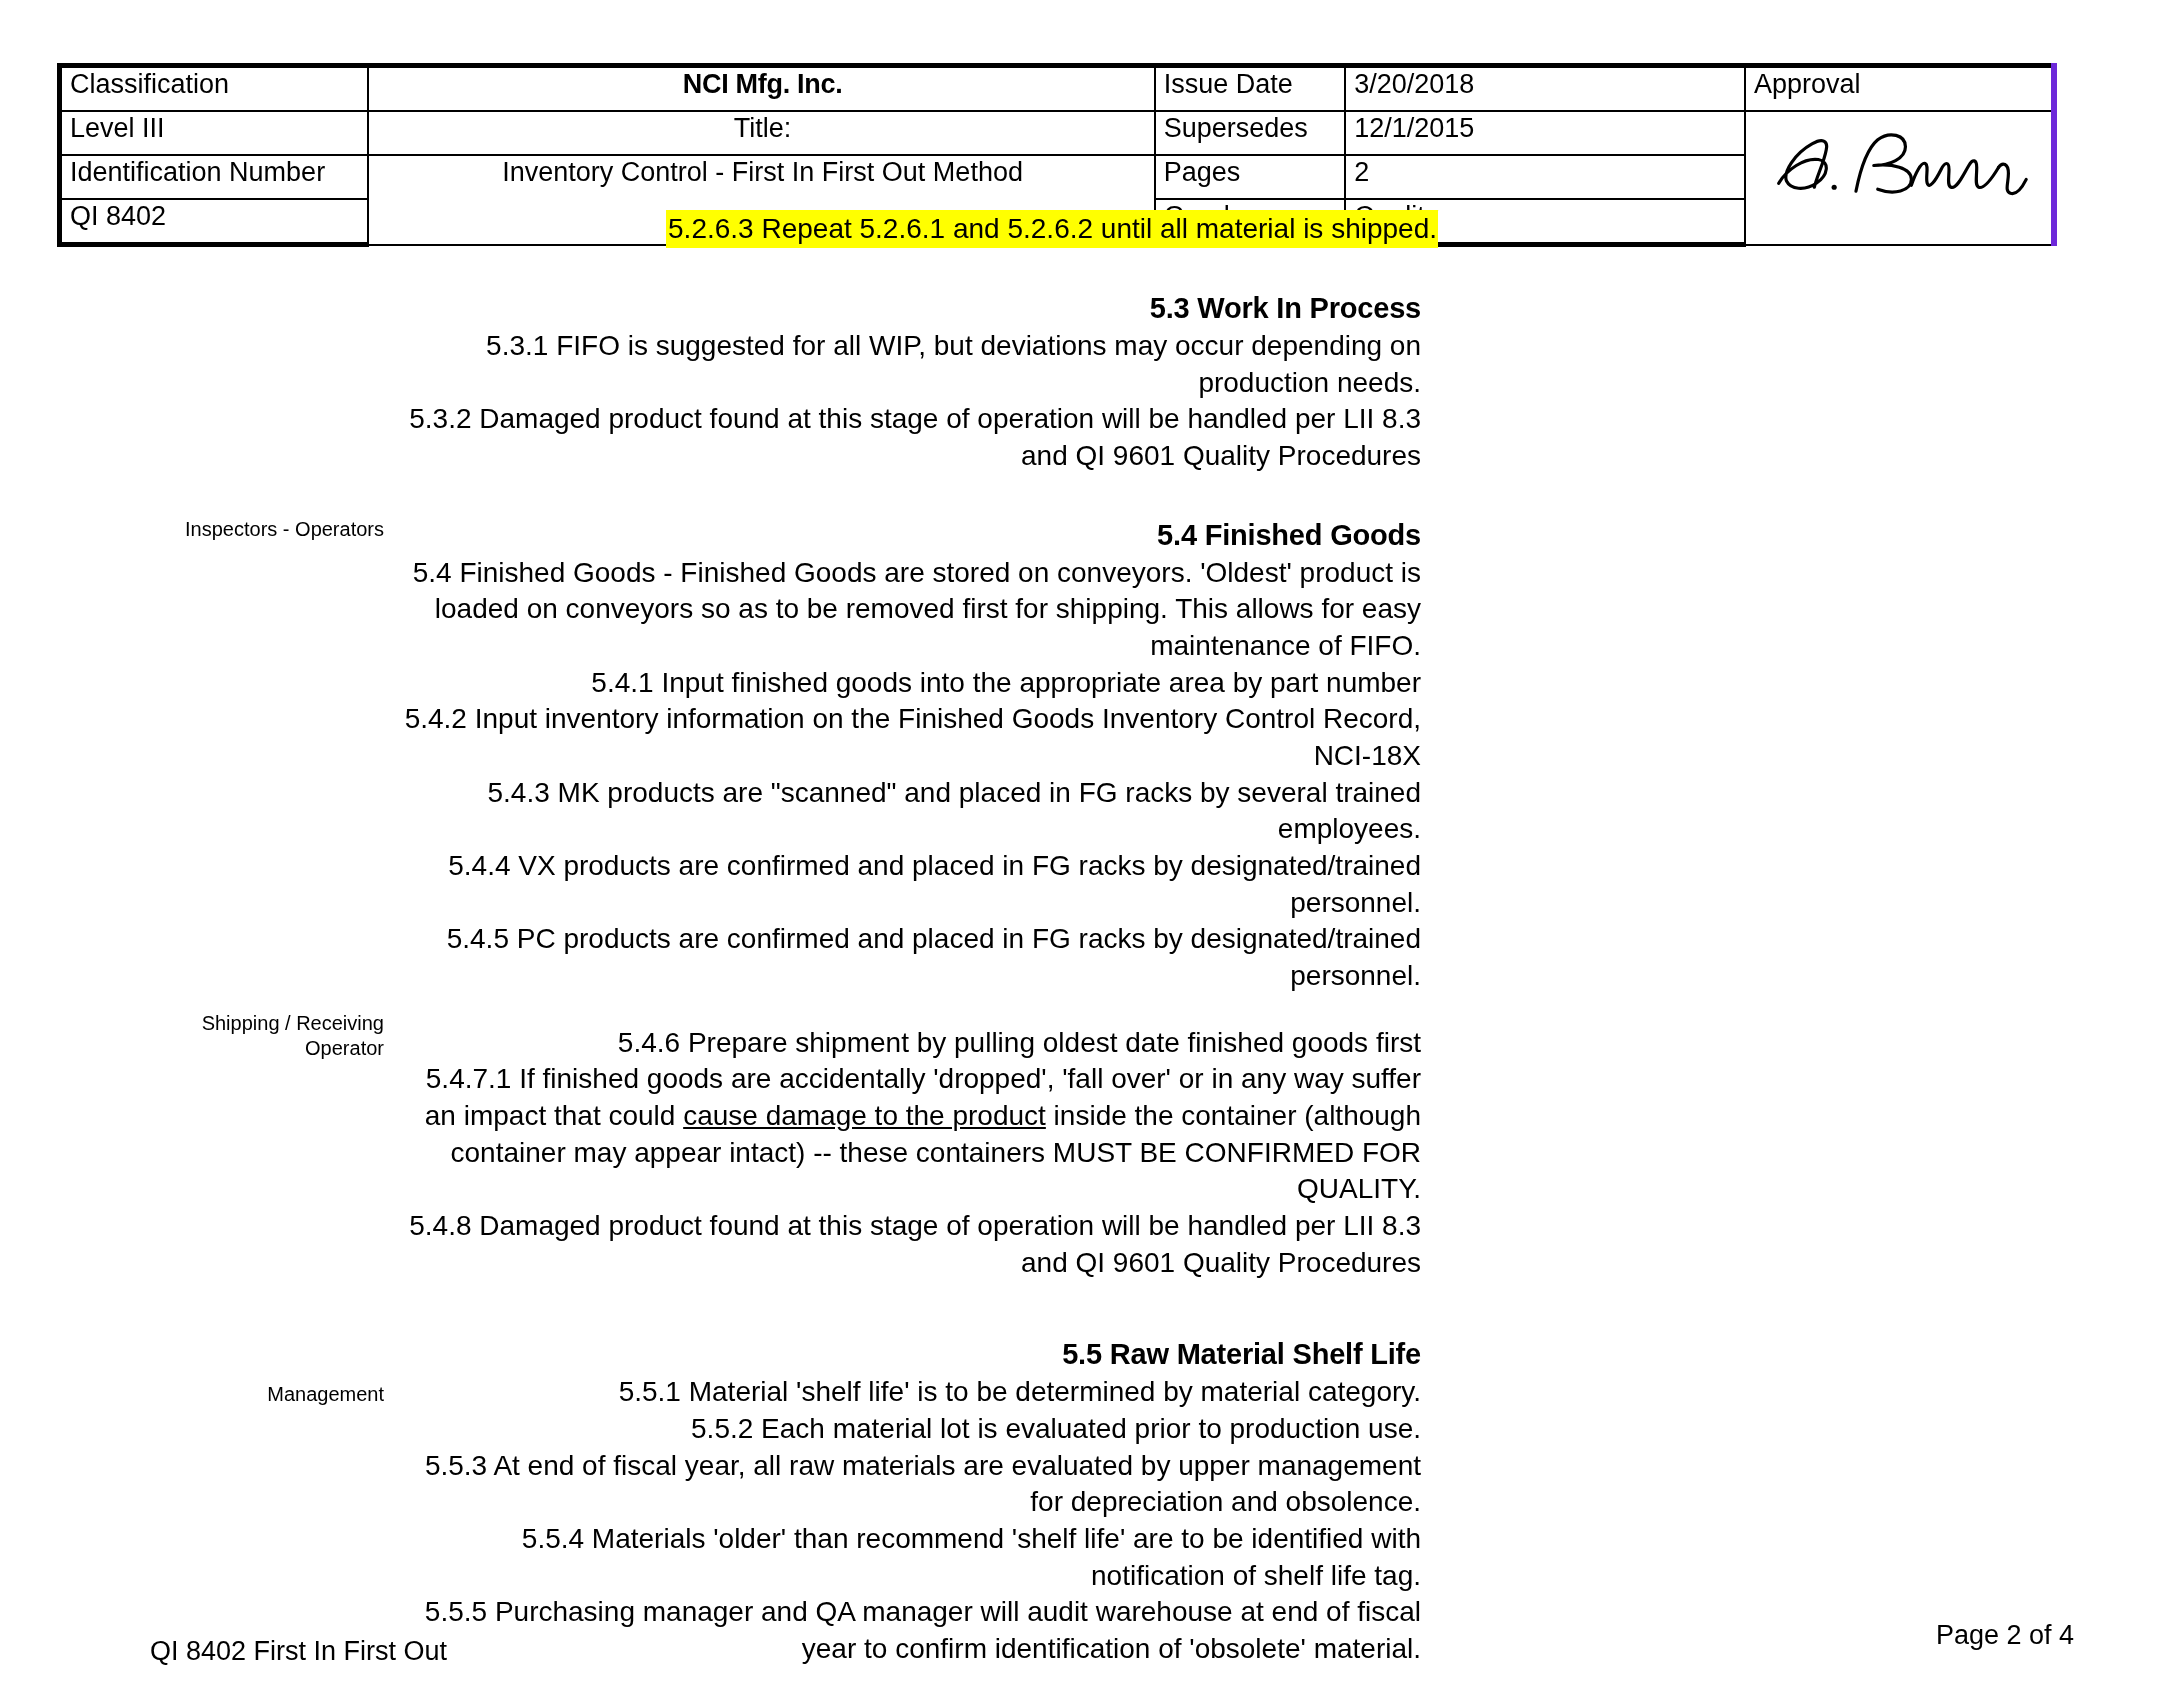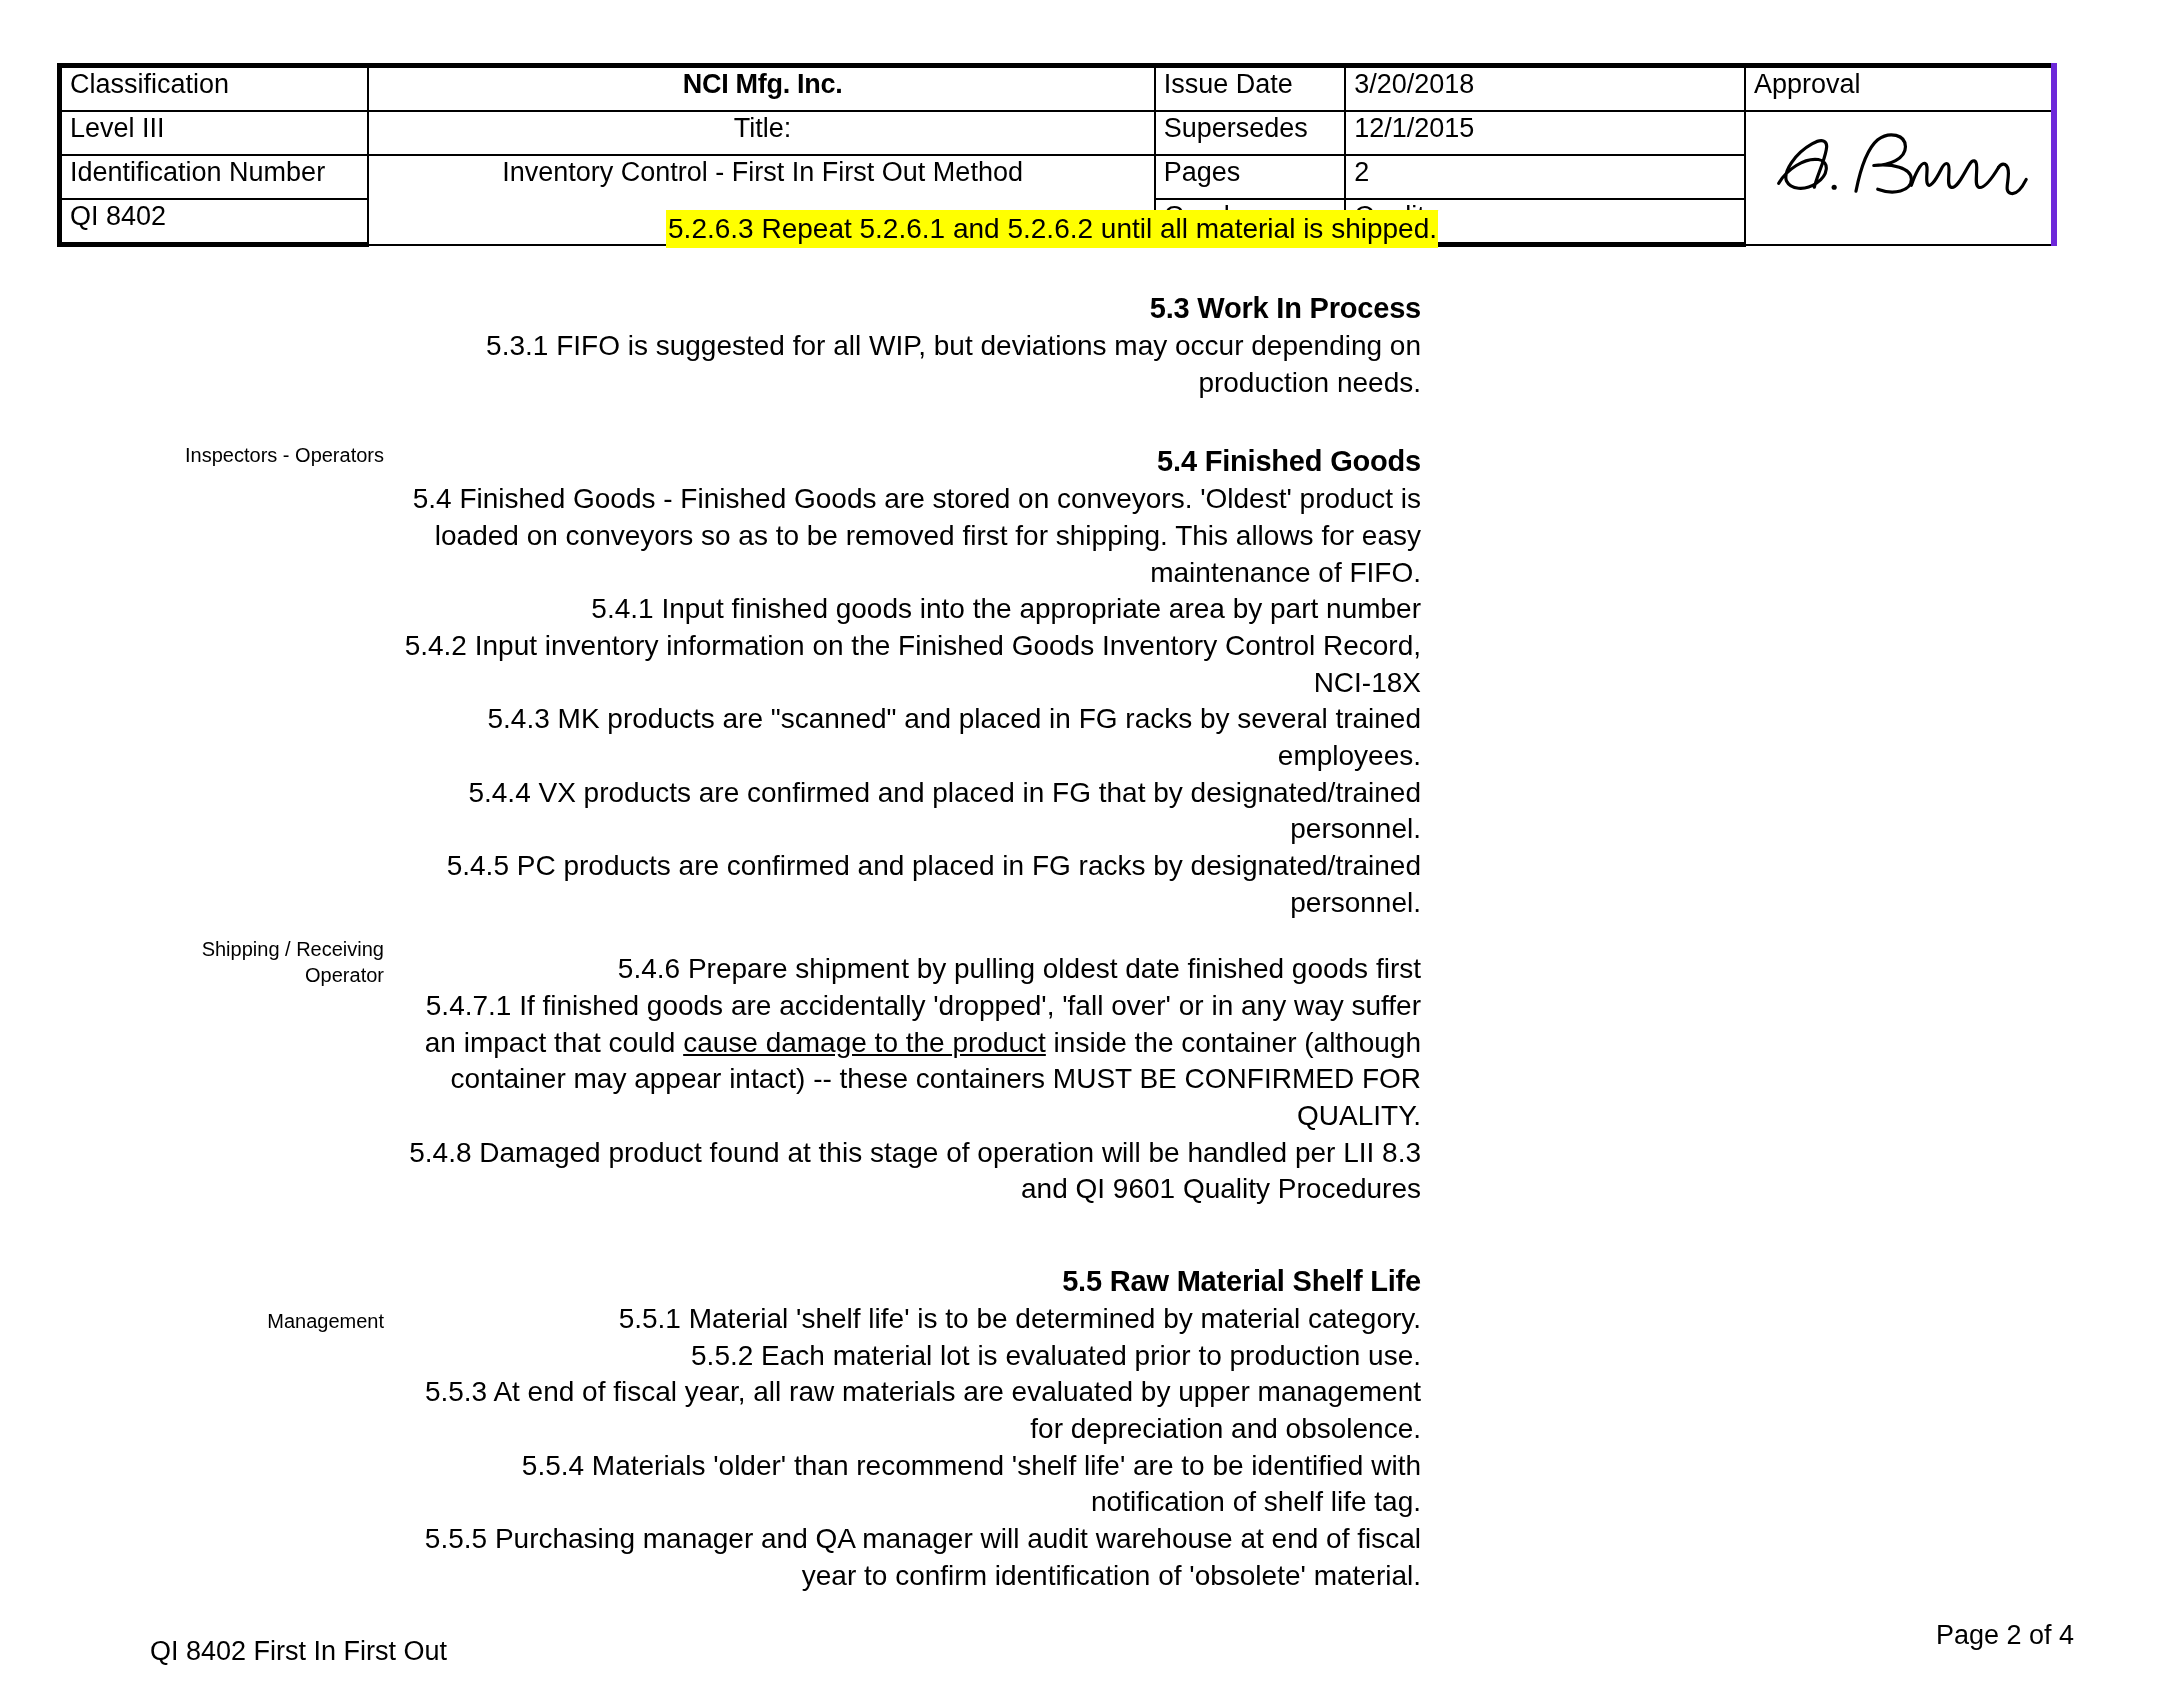--- a/index.html
+++ b/index.html
@@ -192,34 +192,35 @@
   <div class="hl-wrap">
     <span class="hl-line">5.2.6.3 Repeat 5.2.6.1 and 5.2.6.2 until all material is shipped.</span>
   </div>
 
   <div class="gap-md"></div>
 
   <div class="block">
     <div class="content-col">
       <div class="sec-head">5.3 Work In Process</div>
       <div class="para">5.3.1 FIFO is suggested for all WIP, but deviations may occur depending on production needs.</div>
+      <div class="para">5.3.2 Damaged product found at this stage of operation will be handled per LII 8.3 and QI 9601 Quality Procedures</div>
     </div>
   </div>
 
   <div class="gap-md"></div>
 
   <div class="block">
     <div class="margin-label" style="top:0px;">Inspectors - Operators</div>
     <div class="content-col">
       <div class="sec-head">5.4 Finished Goods</div>
       <div class="para">5.4 Finished Goods - Finished Goods are stored on conveyors.  'Oldest' product is loaded on conveyors so as to be removed first for shipping.  This allows for easy maintenance of FIFO.</div>
       <div class="para">5.4.1 Input finished goods into the appropriate area by part number</div>
       <div class="para">5.4.2 Input inventory information on the Finished Goods Inventory Control Record, NCI-18X</div>
       <div class="para">5.4.3 MK products are "scanned" and placed in FG racks by several trained employees.</div>
-      <div class="para">5.4.4 VX products are confirmed and placed in FG that by designated/trained personnel.</div>
+      <div class="para">5.4.4 VX products are confirmed and placed in FG racks by designated/trained personnel.</div>
       <div class="para">5.4.5 PC products are confirmed and placed in FG racks by designated/trained personnel.</div>
     </div>
   </div>
 
   <div class="gap-sm"></div>
 
   <div class="block">
     <div class="margin-label" style="top:-14px;">
       <div>Shipping / Receiving</div>
       <div>Operator</div>

